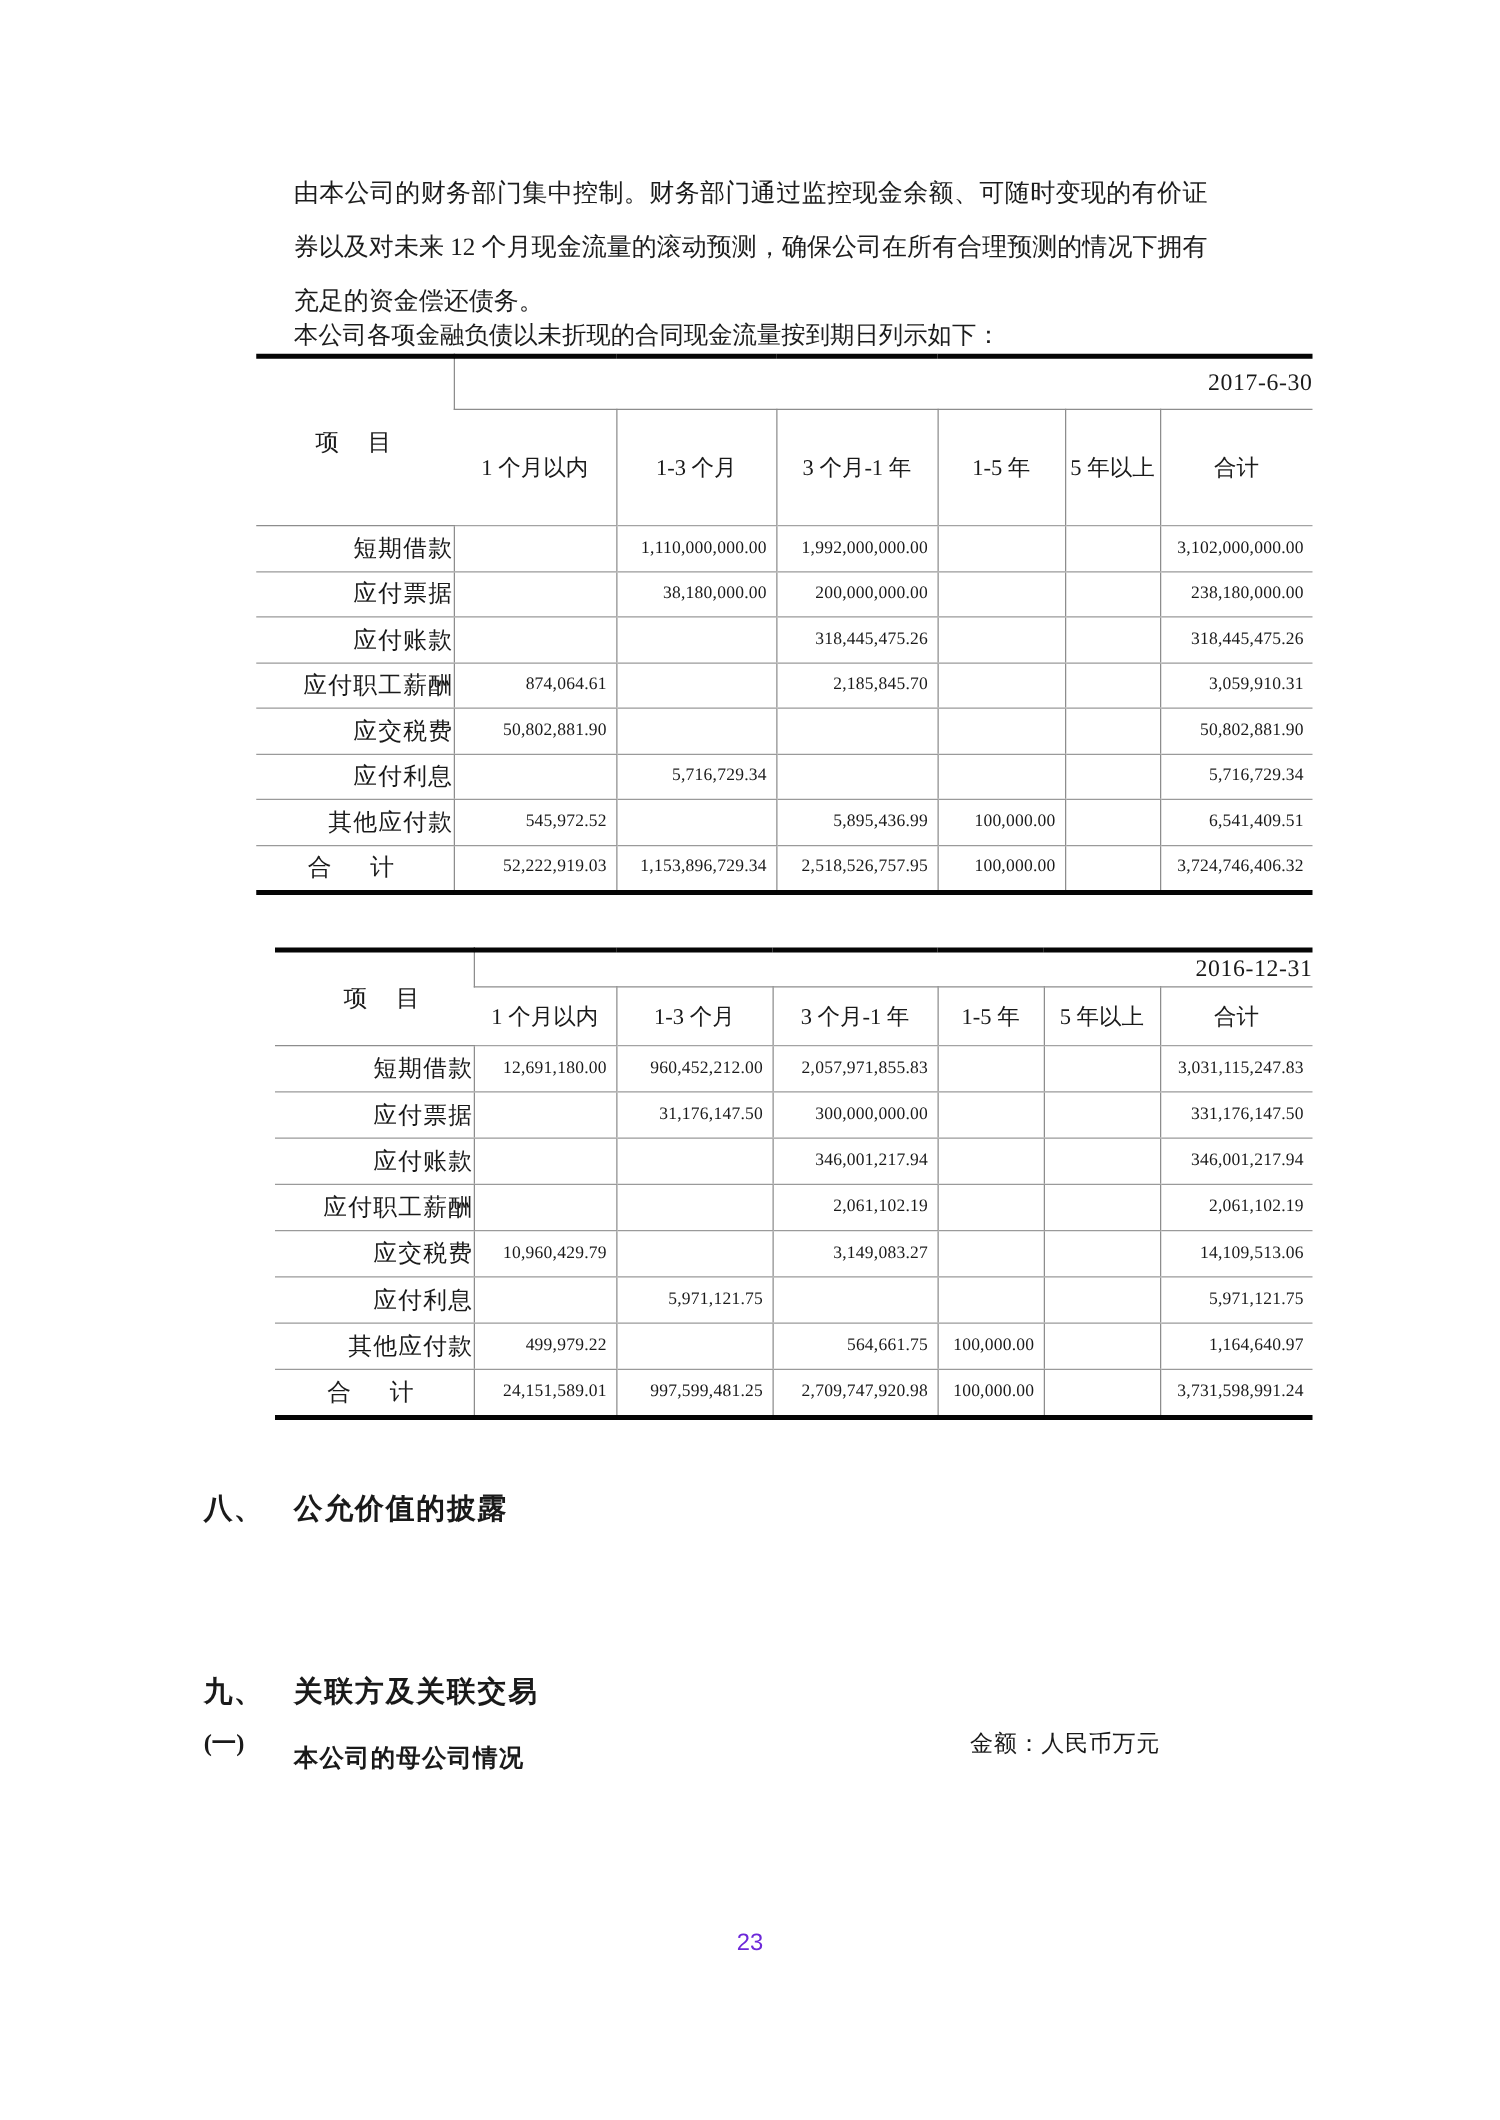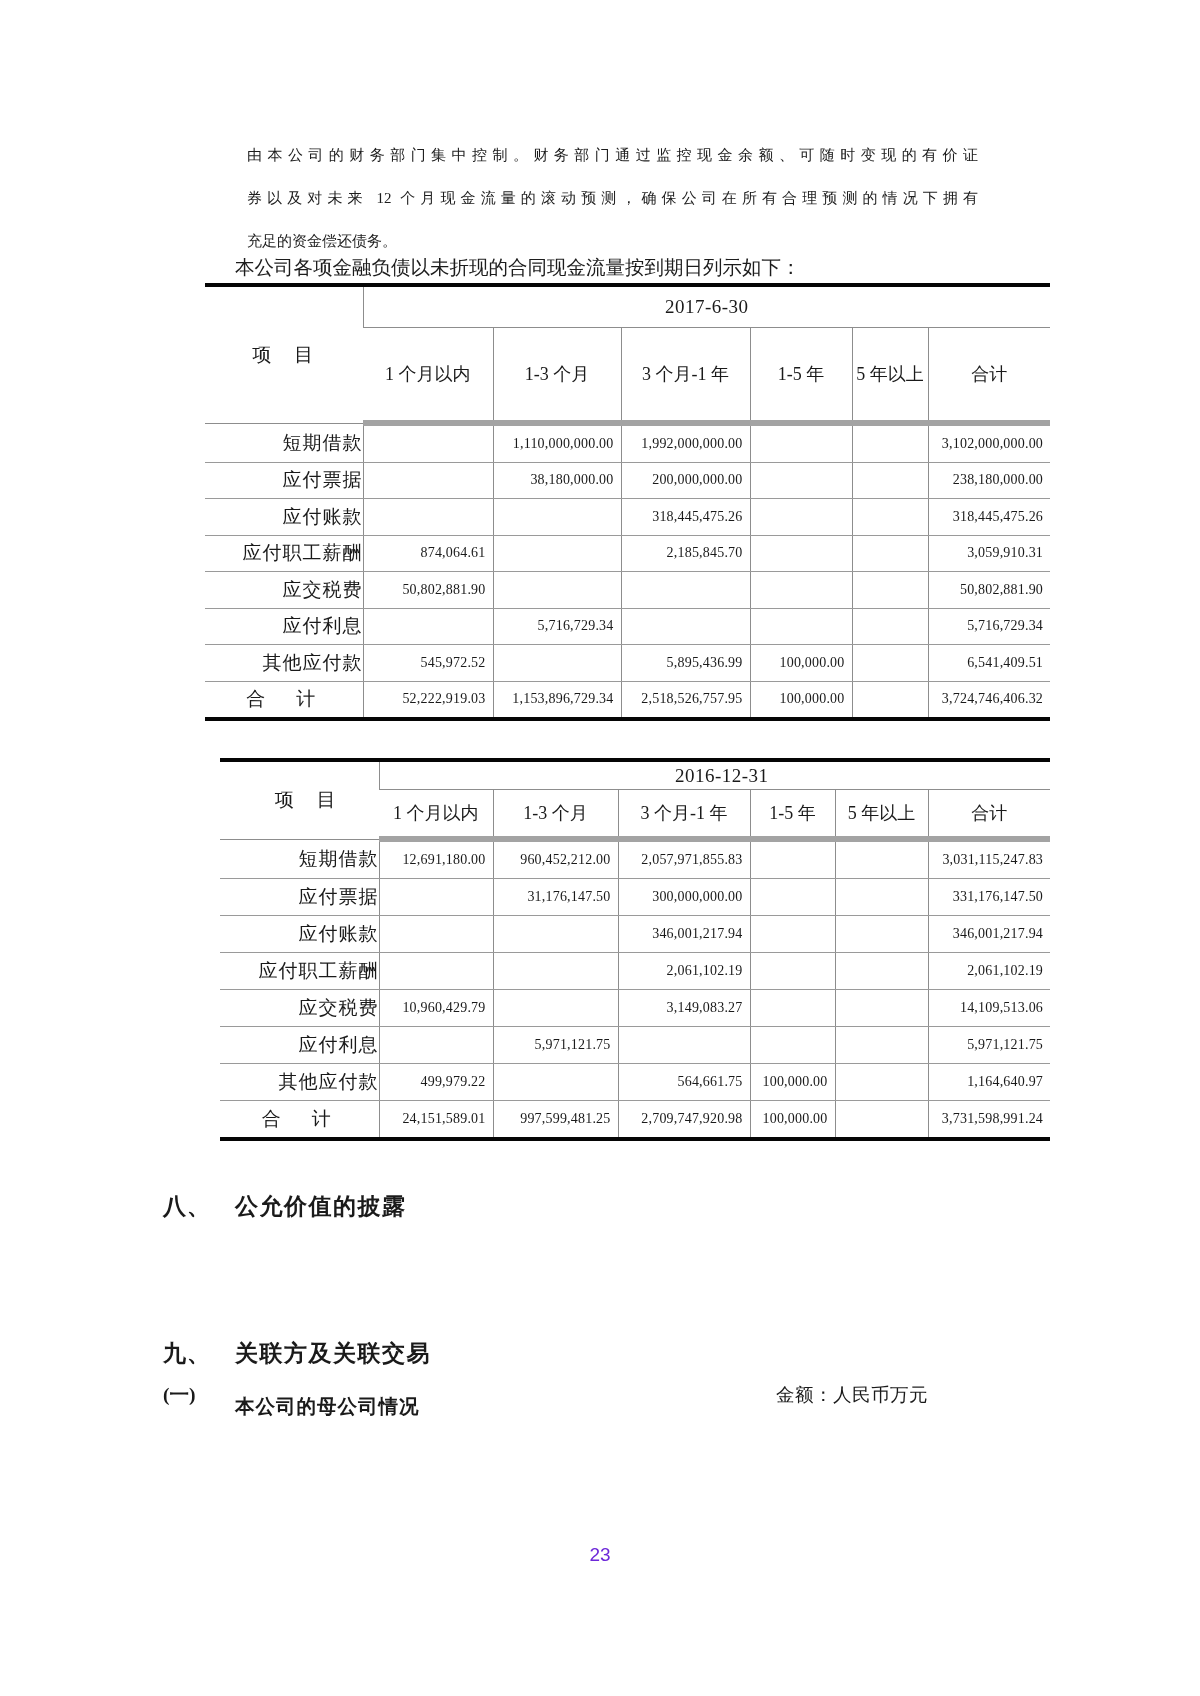--- a/index.html
+++ b/index.html
@@ -2,34 +2,34 @@
 <html><head>
 <meta charset="utf-8">
 <style>
   html,body{margin:0;padding:0;background:#e8e8e8;}
   .page{
     position:relative;width:1200px;height:1696px;background:#ffffff;margin:0 auto;
     font-family:"Liberation Serif","DejaVu Serif",serif;color:#1a1a1a;
     overflow:hidden;
   }
   
-  .para{position:absolute;left:235px;width:731px;font-size:15px;line-height:43px;
-    text-align:justify;color:#1c1c1c;margin-left:12px;}
+  .para{position:absolute;left:235px;width:731px;font-size:20px;line-height:43px;
+    text-align:justify;color:#1c1c1c;}
   .para .full{text-align:justify;text-align-last:justify;}
   .caption{position:absolute;left:235px;font-size:19.5px;color:#1c1c1c;white-space:nowrap;}
   
   table.fin{border-collapse:collapse;table-layout:fixed;
     border-top:4px solid #050505;border-bottom:4px solid #050505;}
   table.fin td{padding:0;vertical-align:middle;overflow:hidden;}
   table.fin td + td{border-left:1px solid #8d8d8d;}
-  table.fin .hdA td.date{border-bottom:1px solid #8d8d8d;text-align:center;font-size:19px;
+  table.fin .hdA td.date{border-bottom:1px solid #8d8d8d;text-align:right;font-size:19px;
     letter-spacing:.5px;font-family:Liberation Serif, serif;}
   table.fin td.item{border-right:none;text-align:center;font-size:19px;letter-spacing:2px;
     border-bottom:1px solid #8d8d8d;}
-  table.fin .hdB td{border-bottom:6px solid #a3a3a3;text-align:center;font-size:18px;
+  table.fin .hdB td{border-bottom:1px solid #a3a3a3;text-align:center;font-size:18px;
     white-space:nowrap;line-height:1.45;}
   table.fin .hdB td.wrap{white-space:normal;}
   table.fin tr.dr td{border-bottom:1px solid #9a9a9a;}
   table.fin tr.dr td.lb{font-size:19px;text-align:right;padding-left:17px;letter-spacing:1px;
     white-space:nowrap;}
   table.fin tr.dr td.nm{font-size:14px;text-align:right;padding-right:7px;
     font-family:"Liberation Serif","DejaVu Serif",serif;letter-spacing:.2px;white-space:nowrap;}
   table.fin tr.total td.lb{text-align:center;padding-left:0;letter-spacing:6px;}
   table.fin tr.last td{border-bottom:none;}
   .t1{position:absolute;left:205px;top:283px;width:845px;}

